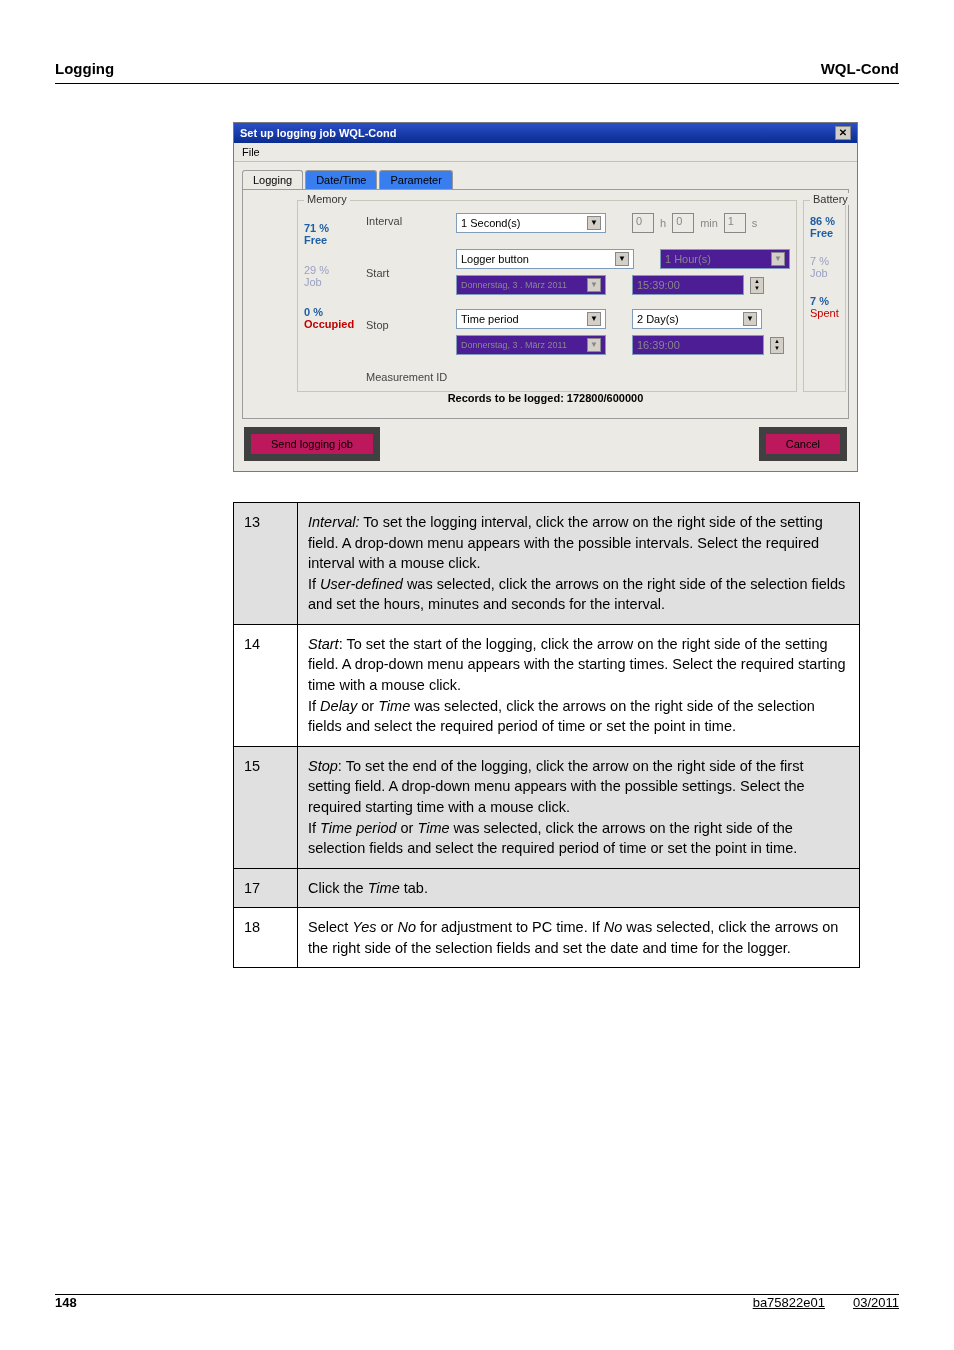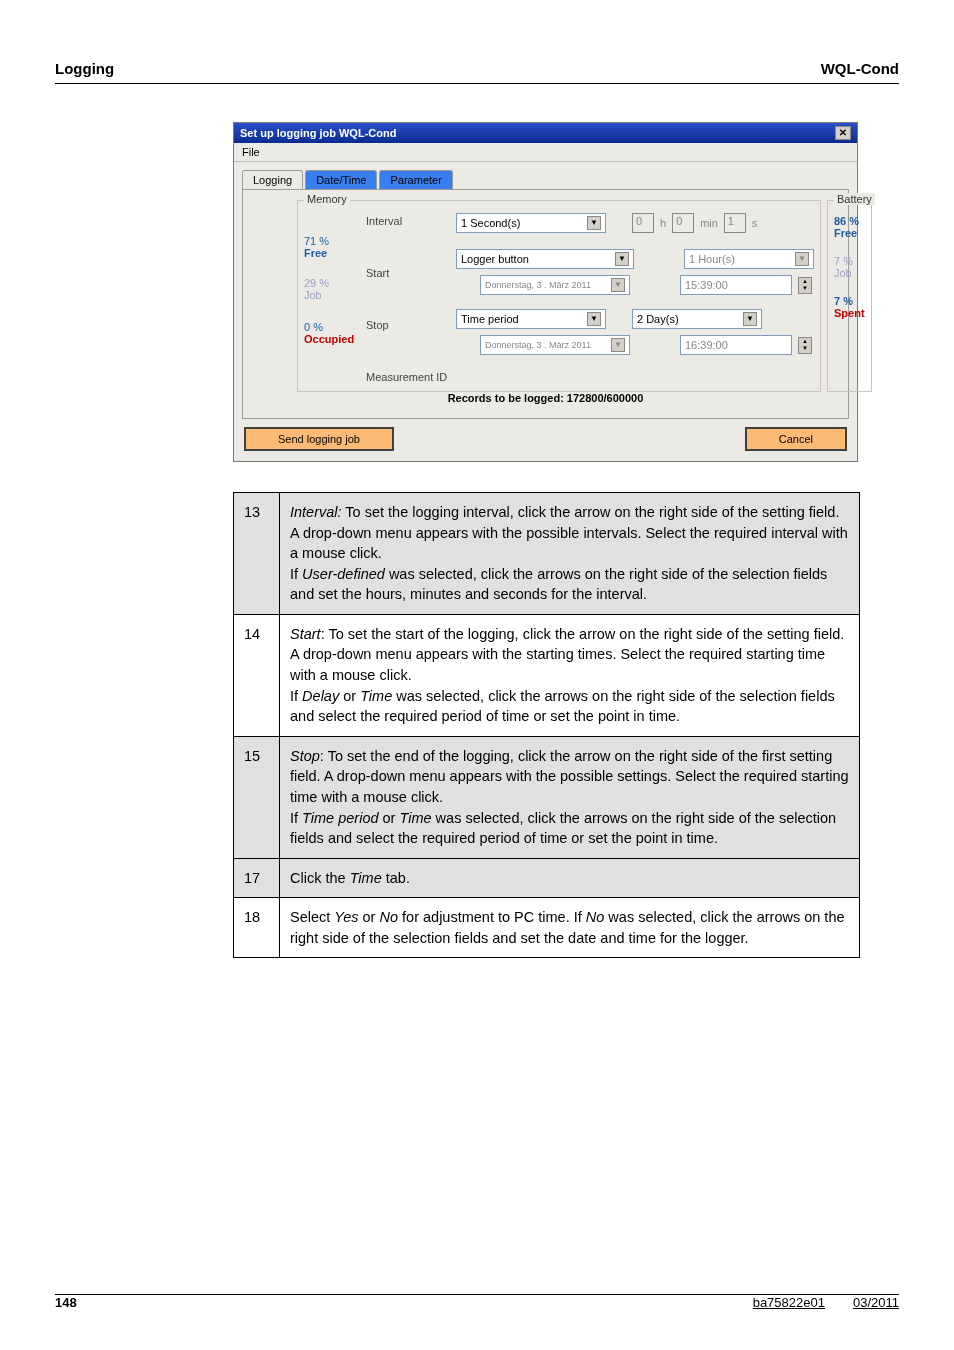--- a/index.html
+++ b/index.html
@@ -94,85 +94,85 @@
     font-size: 11px;
     color: #333;
   }
   .mem-layout { display: flex; }
   .mem-left {
     width: 62px;
     padding-top: 8px;
     color: #1e5ea5;
     font-size: 11px;
   }
-  .mem-left .pct { font-weight: normal; margin-top: 20px; }
+  .mem-left .pct { font-weight: bold; margin-top: 7px; }
   .mem-left .free { font-weight: bold; }
   .mem-left .job { color: #9aa0c5; }
   .mem-left .occ { color: #c00000; font-weight: bold; }
   .mem-left .seg { margin-bottom: 18px; }
   .mem-mid { width: 90px; padding-top: 8px; }
   .mem-mid .lbl { height: 52px; color: #444; }
   .mem-right { flex: 1; padding-top: 6px; }
   .row { display: flex; gap: 6px; align-items: center; margin-bottom: 6px; }
   .row2 { display: flex; gap: 6px; align-items: center; margin-bottom: 14px; }
   .field {
     background: #fff;
     border: 1px solid #7f9db9;
     padding: 2px 4px;
     display: flex;
     justify-content: space-between;
     align-items: center;
     height: 20px;
   }
-  .field.disabled { background: #ffffff; color: #888; margin-left: 24px; }
+  .field.disabled { background: #4c1d95; color: #888; }
   .dd { width: 14px; height: 14px; background: #d4d0c8; border: 1px solid #888; font-size: 8px; text-align: center; line-height: 12px; }
   .spin { width: 14px; height: 17px; background: #d4d0c8; border: 1px solid #888; display:flex; flex-direction:column; font-size:6px; }
   .spin span { flex:1; text-align:center; line-height:7px; }
   .tinybox {
     background: #eceae4; border: 1px solid #888; width: 22px; height: 20px; padding: 1px 3px; color: #888;
   }
   .bat-right {
     color: #1e5ea5;
     font-size: 11px;
     padding-top: 8px;
   }
   .bat-right .b86 { font-weight: bold; }
   .bat-right .seg { margin-bottom: 16px; }
-  .bat-right .spent { color: #c00000; font-weight: bold; }
+  .bat-right .spent { color: #c00000; font-weight: normal; }
   .records {
     text-align: center;
     font-weight: bold;
     margin-top: 0;
   }
   .dlg-footer {
     display: flex;
     justify-content: space-between;
     padding: 8px 10px 10px 10px;
   }
   .btn {
-    background: #fdba74;
-    border: 2px solid #404040;
-    padding: 4px 32px;
+    background: #be185d;
+    border: 7px solid #404040;
+    padding: 4px 20px;
   }
 
   
   .instr {
     margin-left: 178px;
     width: 627px;
     border-collapse: collapse;
     font-size: 14.5px;
     line-height: 1.42;
   }
   .instr td {
     border: 1px solid #000;
     padding: 9px 10px;
     vertical-align: top;
   }
   .instr td.num {
-    width: 46px;
+    width: 64px;
     text-align: left;
   }
   .instr tr.shade td { background: #e0e0e0; }
   .instr em { font-style: italic; }
 
   .footer {
     position: absolute;
     bottom: 40px;
     left: 55px;
     right: 55px;
@@ -287,21 +287,21 @@
                       <span>2 Day(s)</span>
                       <div class="dd">▼</div>
                     </div>
                   </div>
                   <div class="row2">
                     <div class="field disabled" style="width:150px">
                       <span style="font-size:9px">Donnerstag,  3 .  März   2011</span>
                       <div class="dd">▼</div>
                     </div>
                     <div style="width:14px"></div>
-                    <div class="field disabled" style="width:112px">
+                    <div class="field disabled" style="width:132px">
                       <span>16:39:00</span>
                     </div>
                     <div class="spin">
                         <span>▲</span>
                         <span>▼</span>
                       </div>
                   </div>
 
                 </div>
               </div>

